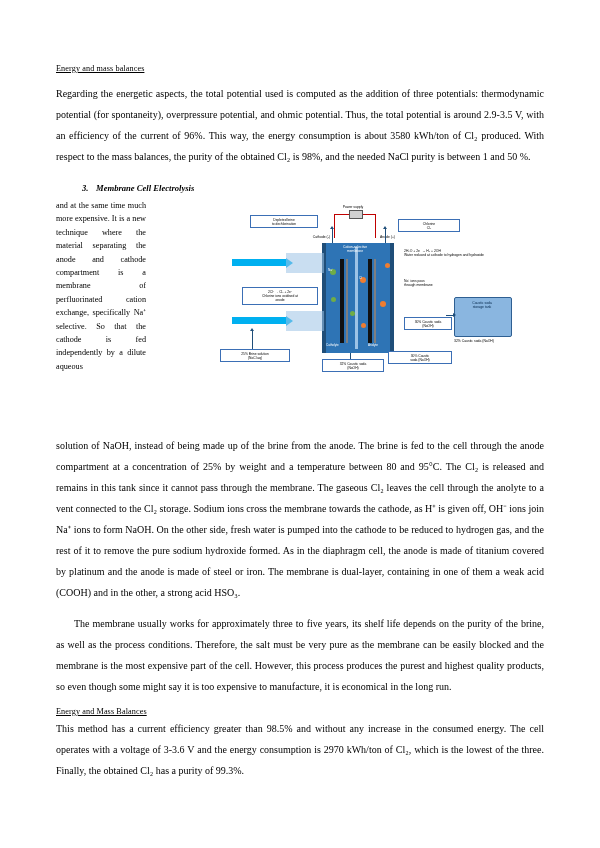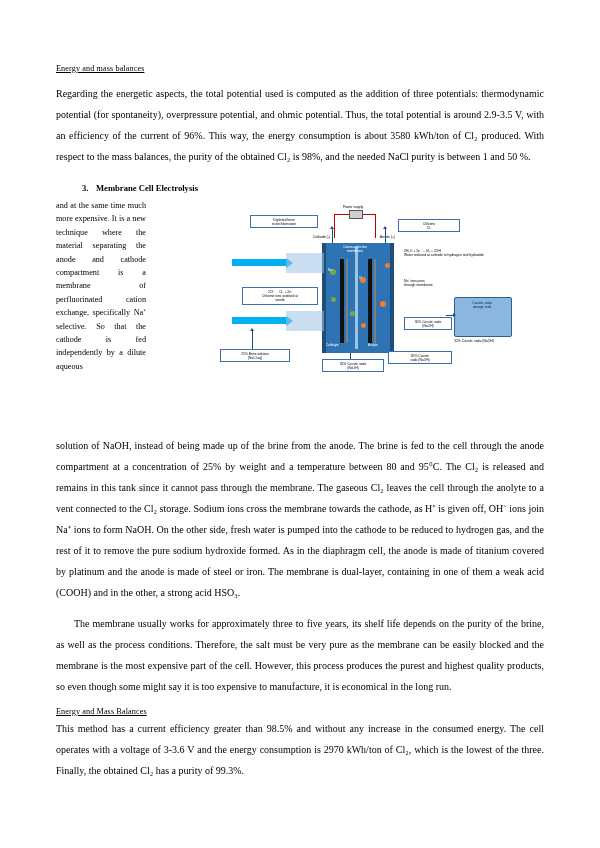--- a/index.html
+++ b/index.html
@@ -34,20 +34,21 @@
     margin: 0 0 10px 0;
   }
   p.indent {
     text-indent: 18px;
   }
   .numbered-heading {
     font-size: 8.6px;
     font-weight: bold;
     margin: 16px 0 6px 0;
     padding-left: 26px;
+    font-style: italic;
   }
   .numbered-heading .num {
     display: inline-block;
     width: 14px;
   }
   
   .figure-wrap {
     float: right;
     width: 390px;
     height: 224px;

